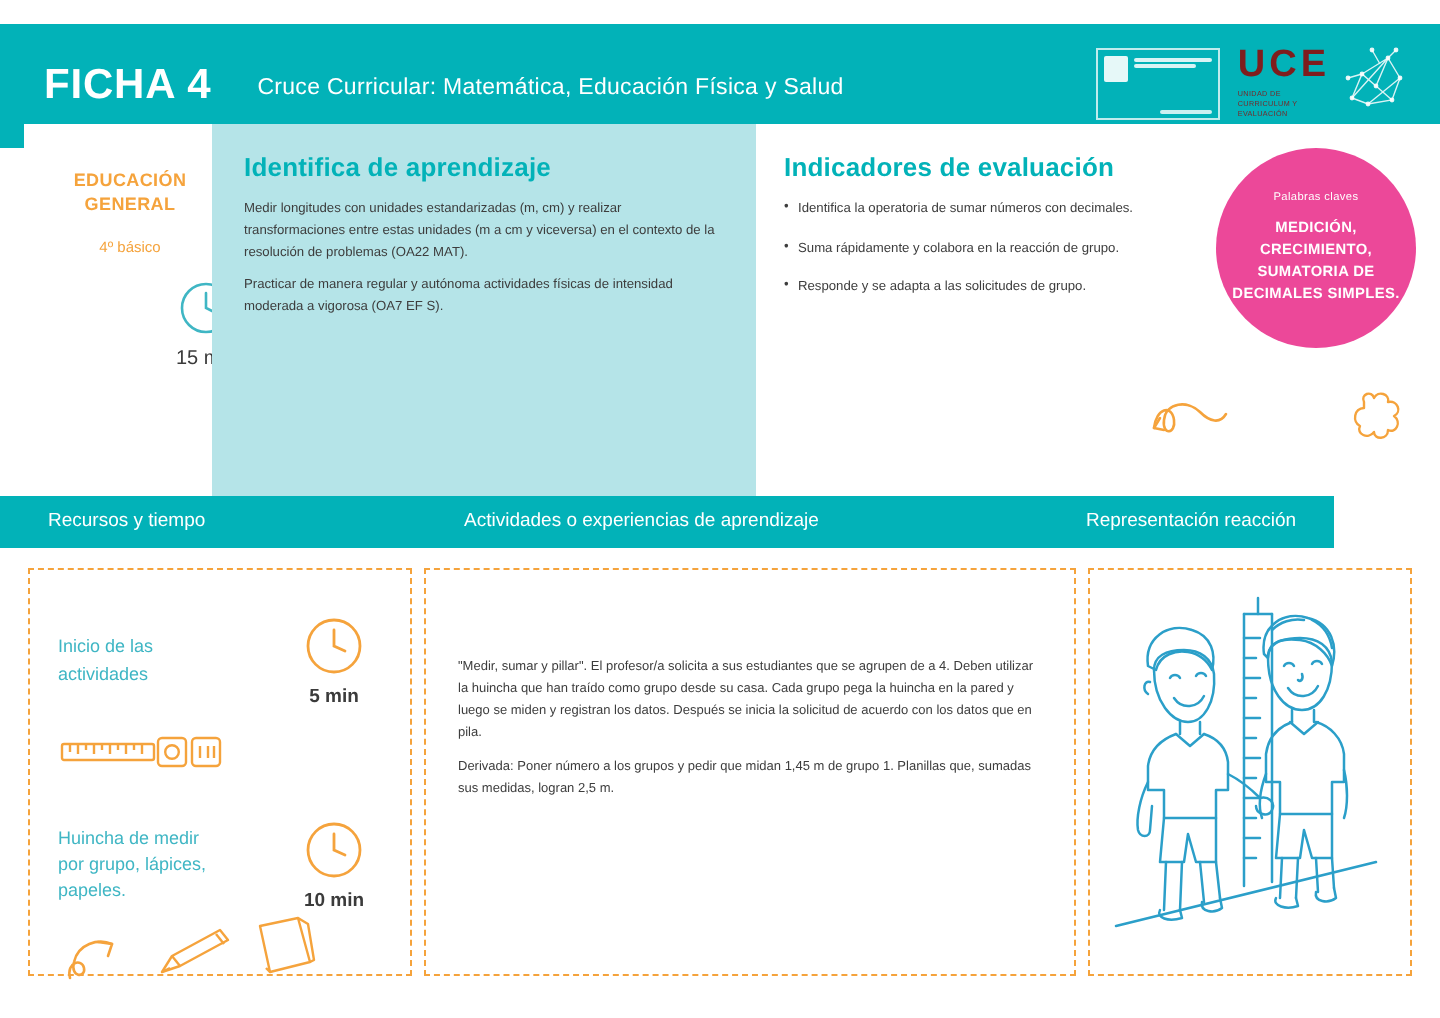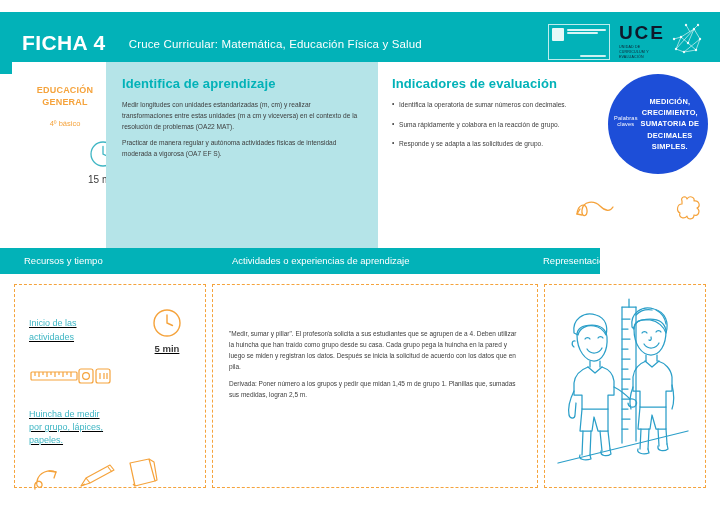--- a/index.html
+++ b/index.html
@@ -31,21 +31,21 @@
     width:62px;height:36px;border:1px solid rgba(255,255,255,.75);
     display:flex;align-items:flex-start;padding:3px 3px 0 3px;box-sizing:border-box;
     position:relative;
   }
   .gob-shield{width:12px;height:13px;background:rgba(255,255,255,.9);
     border-radius:1px;flex:none;margin-right:3px;}
   .gob-lines{flex:1;padding-top:1px;}
   .gob-lines i{display:block;height:2px;background:rgba(255,255,255,.85);margin-bottom:1.5px;border-radius:1px;}
   .gob-lines i:nth-child(2){width:80%;}
   .gob-foot{position:absolute;right:3px;bottom:2px;height:2px;width:26px;background:rgba(255,255,255,.8);border-radius:1px;}
-  .uce-block{color:#0f172a;line-height:1;}
+  .uce-block{color:#7f1d1d;line-height:1;}
   .uce-main{font-size:19px;font-weight:bold;letter-spacing:2px;}
   .uce-sub{font-size:3.6px;letter-spacing:.2px;margin-top:3px;line-height:1.45;opacity:.95;}
   .uce-doodle{width:40px;height:40px;margin-left:-6px;margin-top:-6px;}
 
   
   .info{position:absolute;left:0;top:62px;width:720px;height:186px;}
   .col-left{
     position:absolute;left:12px;top:0;width:106px;height:186px;background:#ffffff;
     text-align:center;
   }
@@ -71,51 +71,51 @@
   .obj-body p{margin:0 0 5px 0;}
   .ind-list{list-style:none;margin:0;padding:0;}
   .ind-list li{
     color:#3d3d3d;font-size:6.6px;line-height:1.6;margin-bottom:9px;
     padding-left:7px;position:relative;
   }
   .ind-list li:before{content:"•";position:absolute;left:0;top:-1px;color:#3d3d3d;}
 
   .key-circle{
     position:absolute;left:14px;top:12px;width:100px;height:100px;border-radius:50%;
-    background:#1d4ed8;color:#ffffff;text-align:center;
-    display:flex;flex-direction:row;align-items:center;justify-content:center;
+    background:#ec4899;color:#ffffff;text-align:center;
+    display:flex;flex-direction:column;align-items:center;justify-content:center;
     padding:6px;box-sizing:border-box;
   }
   .key-label{font-size:5.6px;margin-bottom:6px;letter-spacing:.2px;}
   .key-words{font-size:7.4px;font-weight:bold;line-height:1.5;letter-spacing:.2px;}
 
   
   .doodle-squiggle{position:absolute;left:574px;top:196px;}
   .doodle-cloud{position:absolute;left:672px;top:192px;}
 
   
   .colbar{
-    position:absolute;left:0;top:248px;width:600px;height:26px;background:#02b2b8;
+    position:absolute;left:0;top:248px;width:667px;height:26px;background:#02b2b8;
   }
   .colbar span{
     position:absolute;top:7px;color:#ffffff;font-size:9.5px;white-space:nowrap;
   }
   .ch1{left:24px;}
   .ch2{left:232px;}
   .ch3{left:543px;}
 
   
   .body-area{position:absolute;left:0;top:274px;width:720px;height:235px;background:#fff;}
   .cell{position:absolute;top:10px;height:204px;box-sizing:border-box;}
   .c1{left:14px;width:192px;border:1.4px dashed #f5a33c;}
   .c2{left:212px;width:326px;border:1.4px dashed #f5a33c;}
   .c3{left:544px;width:162px;border:1.4px dashed #f5a33c;}
 
   .res-row{display:flex;align-items:center;justify-content:space-between;
-    padding:0 14px;box-sizing:border-box;text-decoration:underline;}
+    padding:0 14px;box-sizing:border-box;}
   .res-text{color:#3fb6c4;font-size:9px;line-height:1.45;max-width:104px;}
   .res-time{display:flex;flex-direction:column;align-items:center;width:48px;}
   .res-min{color:#3b3b3b;font-size:9.5px;font-weight:bold;margin-top:4px;}
 
   .act-text{color:#3d3d3d;font-size:6.5px;line-height:1.68;padding:0 16px;}
   .act-text p{margin:0 0 6px 0;}
 
   .illustration{display:flex;align-items:center;justify-content:center;height:100%;}
 
   .tapemeasure{margin:12px 0 0 14px;}
@@ -242,20 +242,27 @@
                    M26 6 L26 11 M30 6 L30 9 M34 6 L34 11 M38 6 L38 9 M42 6 L42 11"></path>
           <rect x="50" y="3" width="14" height="14" rx="2"></rect>
           <circle cx="57" cy="10" r="3.4"></circle>
           <rect x="67" y="3" width="14" height="14" rx="2"></rect>
           <path d="M71 7 L71 13 M75 7 L75 13 M78 7 L78 13"></path>
         </g>
       </svg>
 
       <div class="res-row" style="margin-top:18px;">
         <div class="res-text">Huincha de medir<br>por grupo, lápices,<br>papeles.</div>
+        <div class="res-time">
+          <svg width="32" height="32" viewBox="0 0 32 32">
+            <circle cx="16" cy="16" r="13" fill="none" stroke="#f5a33c" stroke-width="1.4"></circle>
+            <path d="M16 8 L16 16 L21.5 18.5" fill="none" stroke="#f5a33c" stroke-width="1.4" stroke-linecap="round"></path>
+          </svg>
+          <div class="res-min">10 min</div>
+        </div>
       </div>
 
       <div class="bottom-icons">
         <svg width="40" height="42" viewBox="0 0 40 42">
           <path d="M4 40 C2 32, 10 30, 11 35 C12 40, 4 40, 6 32 C8 23, 18 20, 25 23" fill="none" stroke="#f5a33c" stroke-width="1.3" stroke-linecap="round"></path>
           <path d="M25 23 L18 22 M25 23 L23 29" fill="none" stroke="#f5a33c" stroke-width="1.3" stroke-linecap="round"></path>
         </svg>
         <svg width="42" height="30" viewBox="0 0 42 30">
           <g stroke="#f5a33c" stroke-width="1.2" fill="none" stroke-linejoin="round">
             <path d="M4 25 L9 17 L33 4 L37 9 L13 22 Z"></path>

